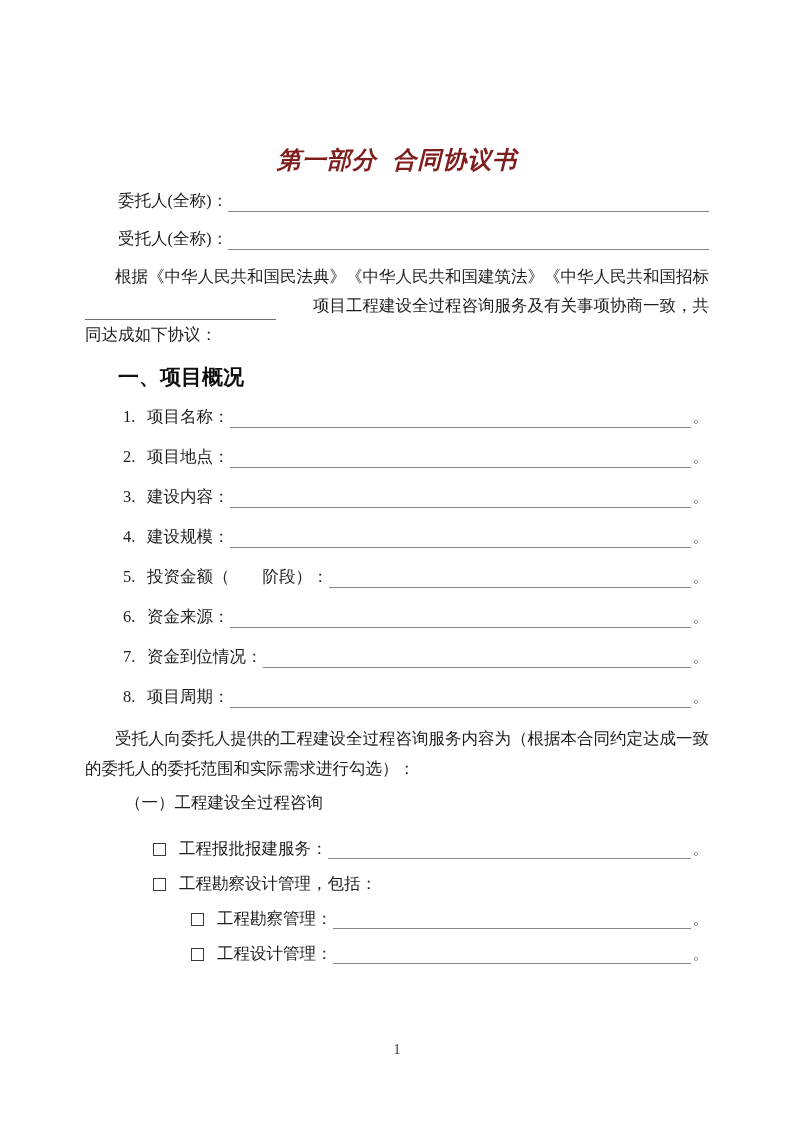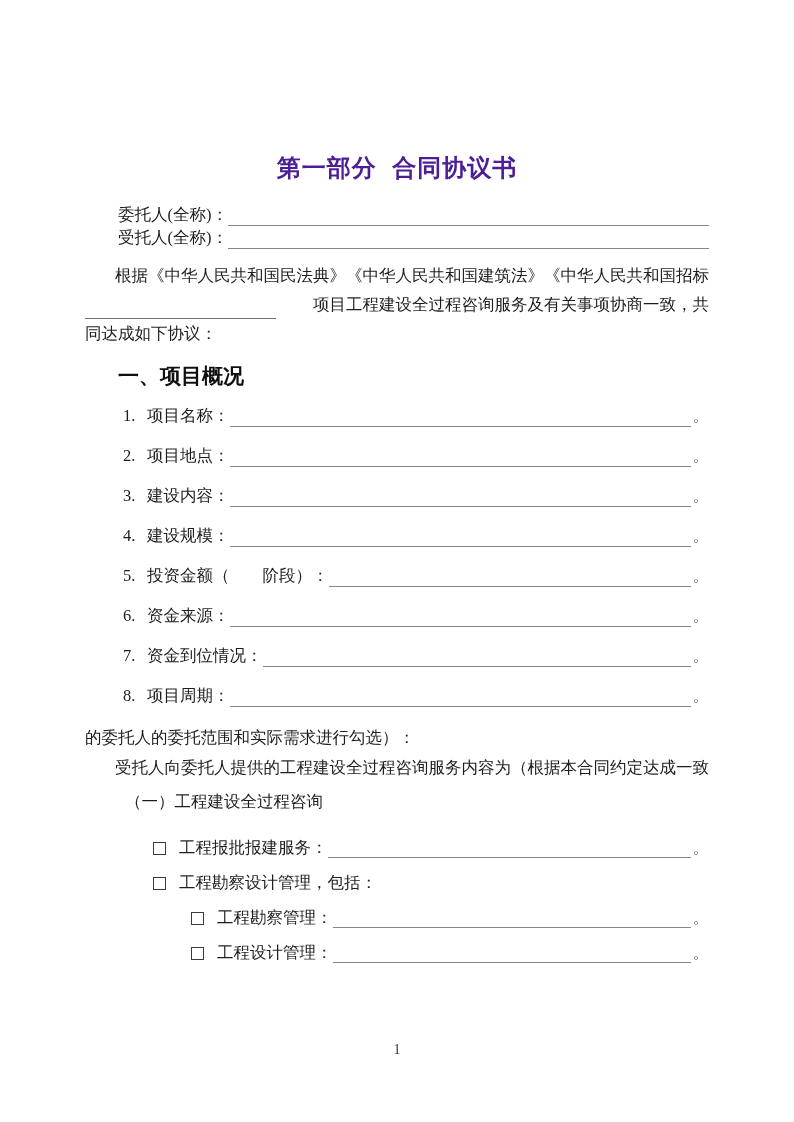--- a/index.html
+++ b/index.html
@@ -10,39 +10,40 @@
     margin: 0 auto;
     background: #ffffff;
     box-sizing: border-box;
     padding: 0 85px;
     overflow: hidden;
     font-family: "Liberation Serif", "DejaVu Serif", serif;
     font-size: 16.5px;
     color: #1d1d1d;
   }
   .doc-title {
-    margin: 16px;
+    margin: 8px;
     padding-top: 137px;
     text-align: center;
     font-family: "Liberation Sans", "DejaVu Sans", sans-serif;
     font-weight: bold;
     font-size: 24px;
     line-height: 29px;
     letter-spacing: 1px;
-    color: #4c1d95;
+    color: #7f1d1d;
     white-space: pre;
+    font-style: italic;
   }
   .field-row {
     display: flex;
     align-items: flex-end;
     padding-left: 33px;
     line-height: 22px;
-    margin-top: 1px;
-  }
-  .field-row.first { margin-top: 22px; }
+    margin-top: 16px;
+  }
+  .field-row.first { margin-top: 16px; }
   .flabel { flex: none; white-space: pre; }
   .blank {
     flex: 1;
     height: 20px;
     border-bottom: 1px solid #878787;
   }
   .legal { margin-top: 12px; }
   .lline { line-height: 29px; height: 29px; overflow: hidden; }
   .lline.l1 { text-indent: 30px; }
   .lline.l2 { text-align: justify; text-align-last: justify; }
@@ -187,22 +188,22 @@
 
   <div class="item-row">
     <span class="item-num">8.</span>
     <span class="item-label">项目周期：</span>
     <span class="blank"></span>
     <span class="period">。</span>
   </div>
 
 
   <div class="intro">
+    <div class="iline l1">受托人向委托人提供的工程建设全过程咨询服务内容为（根据本合同约定达成一致</div>
     <div class="iline">的委托人的委托范围和实际需求进行勾选）：</div>
-    <div class="iline l1">受托人向委托人提供的工程建设全过程咨询服务内容为（根据本合同约定达成一致</div>
   </div>
 
   <div class="subsec">（一）工程建设全过程咨询</div>
 
   <div class="check-row lvl1 first">
     <span class="checkbox"></span>
     <span class="item-label">工程报批报建服务：</span>
     <span class="blank"></span>
     <span class="period">。</span>
   </div>

